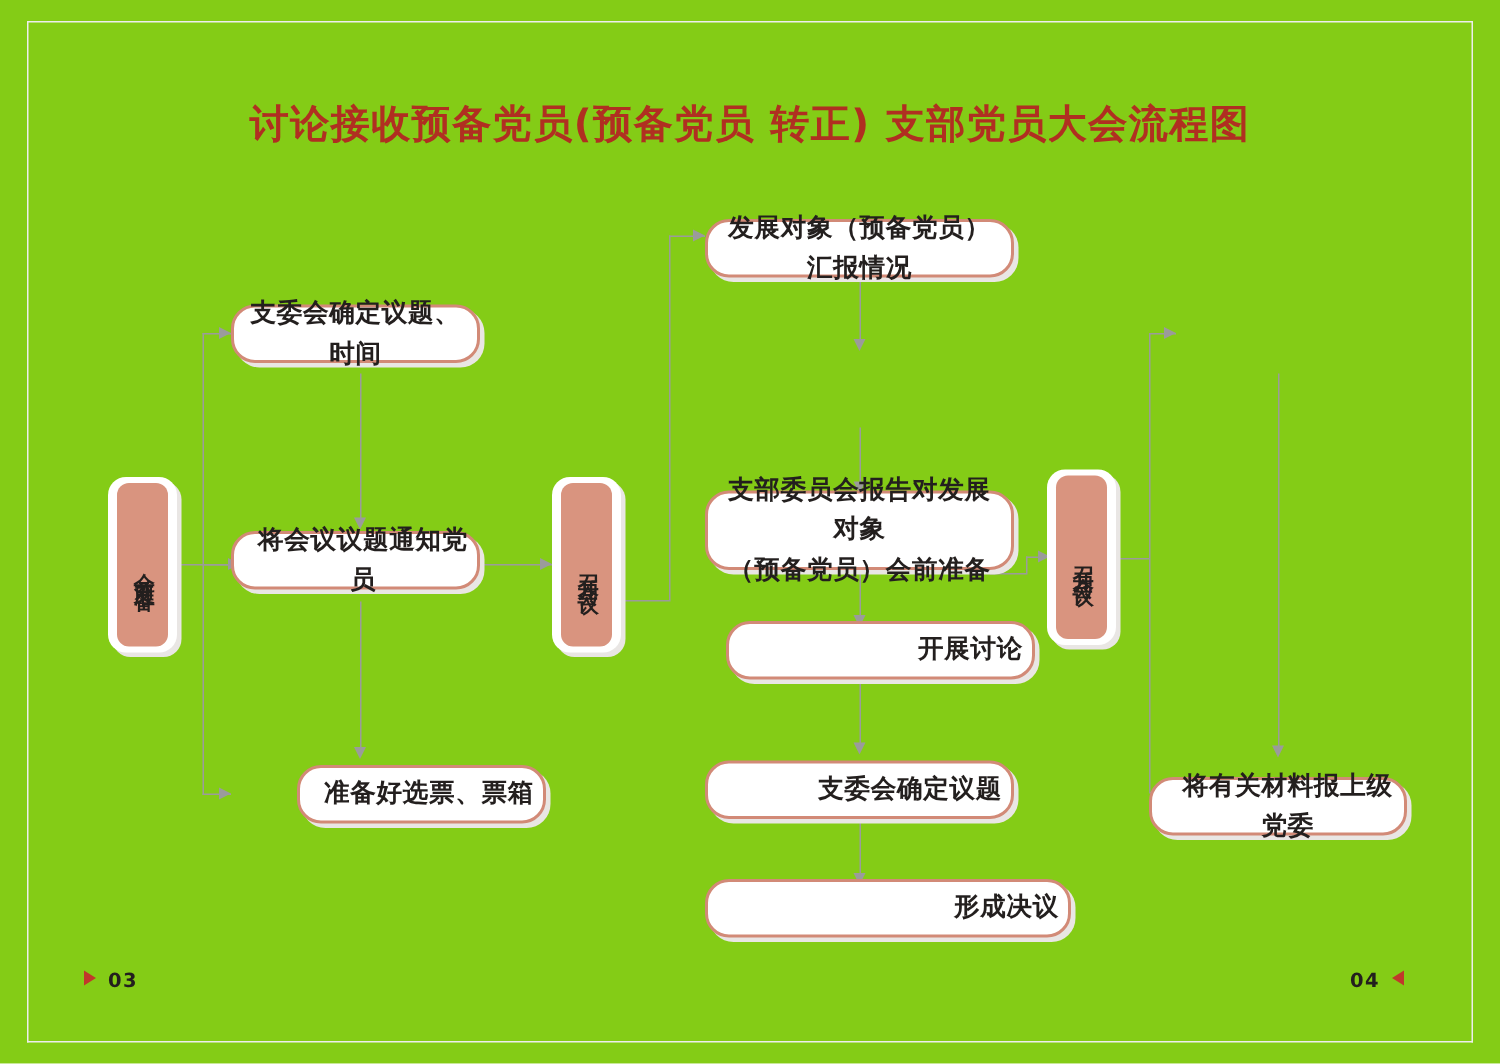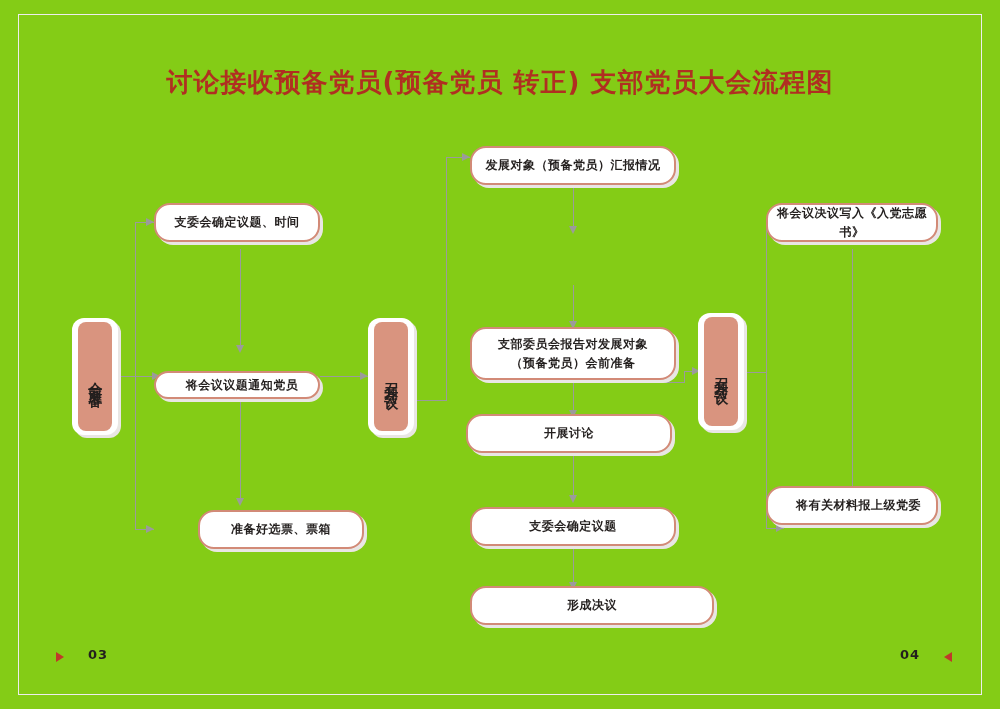--- a/index.html
+++ b/index.html
@@ -44,24 +44,24 @@
 
   
   .node {
     position: absolute;
     box-sizing: border-box;
     border: 2.5px solid #d28a77;
     background: #ffffff;
     border-radius: 16px 16px 16px 16px;
     display: flex;
     align-items: center;
-    justify-content: center;
+    justify-content: flex-end;
     text-align: center;
     color: #231f1e;
-    font-size: 12px;
+    font-size: 17px;
     font-weight: bold;
     line-height: 1.55;
     letter-spacing: 0.5px;
     box-shadow: 3px 3px 0 0 #e9e6e4;
     padding: 2px 6px;
   }
   .node .lines { display: block; }
 
   
   .stage {
@@ -114,22 +114,22 @@
   .arrow.down {
     border-left: 4.5px solid transparent;
     border-right: 4.5px solid transparent;
     border-top: 8px solid #9b9b9b;
   }
 
   
   .pagenum {
     position: absolute;
     display: flex;
-    align-items: flex-end;
-    gap: 24px;
+    align-items: flex-start;
+    gap: 8px;
     font-size: 13px;
     font-weight: bold;
     color: #231f1e;
     letter-spacing: 1px;
   }
   #page-left  { left: 56px;  top: 647px; }
   #page-right { left: 900px; top: 647px; }
   .tri {
     width: 0; height: 0;
   }
@@ -222,21 +222,21 @@
   <div class="stage" style="left:698px; top:313px; width:46px; height:117px;">
     <div class="inner">召开会议</div>
   </div>
 
   <div class="node" style="left:154px; top:203px; width:166px; height:39px;">
     <span class="lines">
       <span>支委会确定议题、时间</span>
     </span>
   </div>
 
-  <div class="node" style="left:154px; top:371px; width:166px; height:28px;padding-left:16px;">
+  <div class="node" style="left:154px; top:354px; width:166px; height:39px;padding-left:16px;">
     <span class="lines">
       <span>将会议议题通知党员</span>
     </span>
   </div>
 
   <div class="node" style="left:154px; top:510px; width:166px; height:39px;margin-left:44px;">
     <span class="lines">
       <span>准备好选票、票箱</span>
     </span>
   </div>
@@ -248,45 +248,40 @@
   </div>
 
 
   <div class="node" style="left:470px; top:327px; width:206px; height:53px;">
     <span class="lines">
       <span>支部委员会报告对发展对象</span><br>
       <span>（预备党员）会前准备</span>
     </span>
   </div>
 
-  <div class="node" style="left:466px; top:414px; width:206px; height:39px;">
+  <div class="node" style="left:484px; top:414px; width:206px; height:39px;">
     <span class="lines">
       <span>开展讨论</span>
     </span>
   </div>
 
   <div class="node" style="left:470px; top:507px; width:206px; height:39px;">
     <span class="lines">
       <span>支委会确定议题</span>
     </span>
   </div>
 
   <div class="node" style="left:470px; top:586px; width:244px; height:39px;">
     <span class="lines">
       <span>形成决议</span>
     </span>
   </div>
 
-  <div class="node" style="left:766px; top:203px; width:172px; height:39px;">
-    <span class="lines">
-      <span>将会议决议写入《入党志愿书》</span>
-    </span>
-  </div>
-
-  <div class="node" style="left:766px; top:486px; width:172px; height:39px;padding-left:19px;">
+
+  <div class="node" style="left:766px; top:518px; width:172px; height:39px;padding-left:19px;">
     <span class="lines">
       <span>将有关材料报上级党委</span>
     </span>
   </div>
 
   <div class="pagenum" id="page-left">
     <span class="tri r"></span>
     <span>03</span>
   </div>
 

